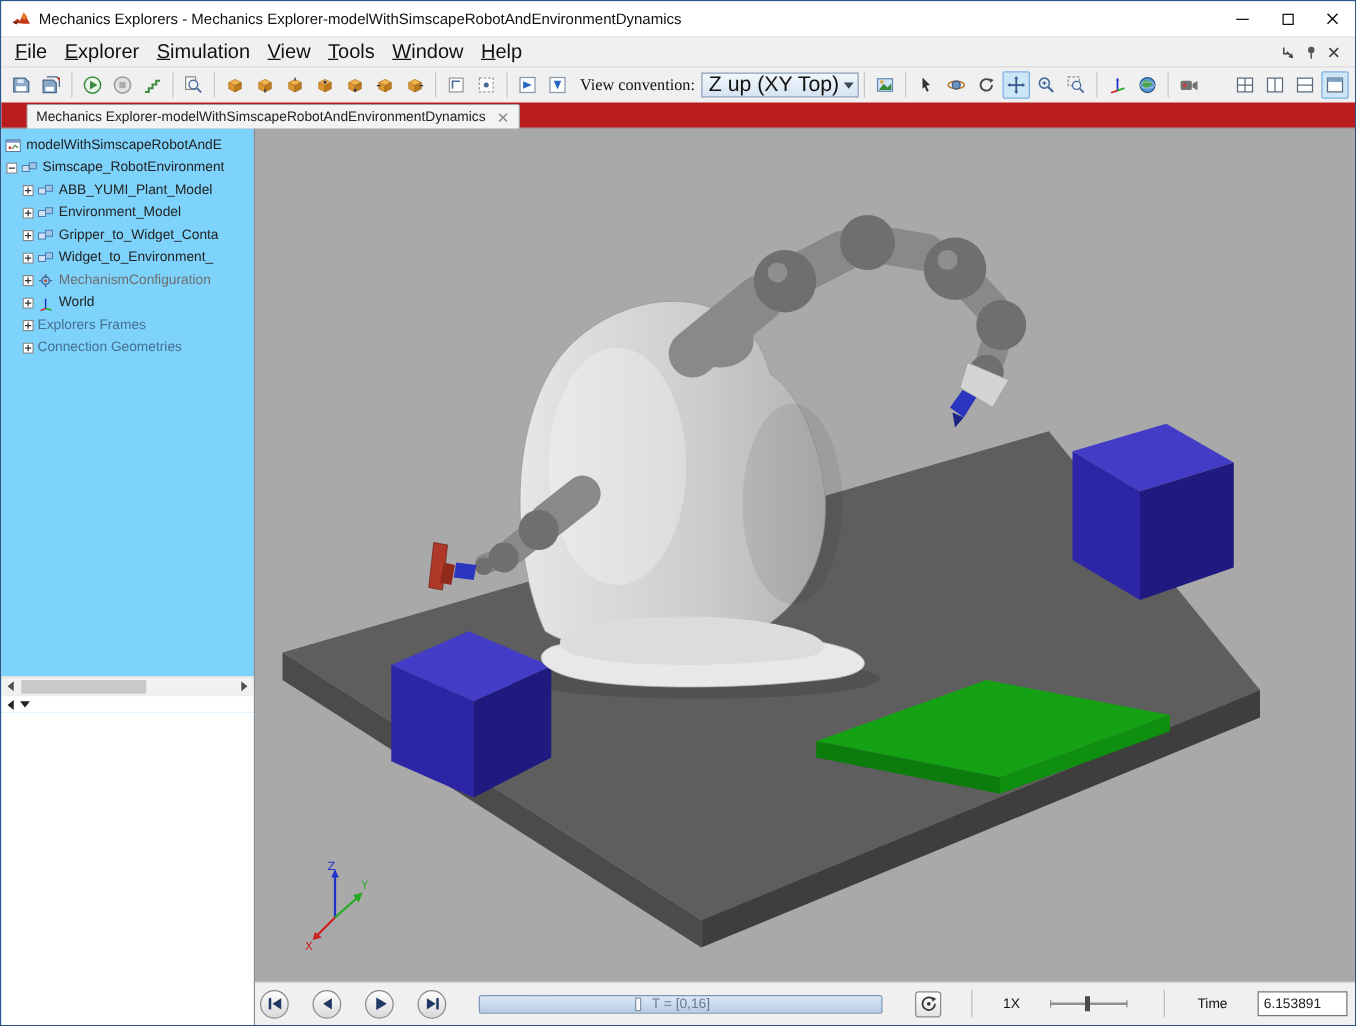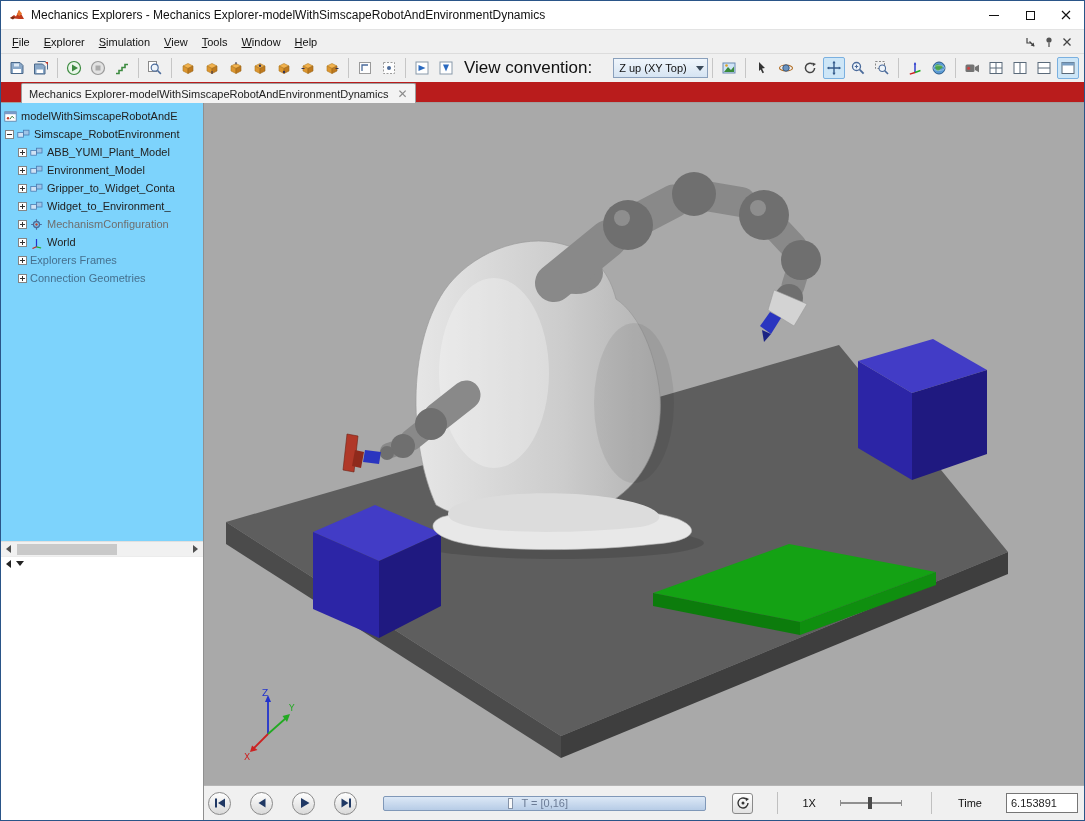--- a/index.html
+++ b/index.html
@@ -10,30 +10,30 @@
   
   .titlebar { height:28px; background:#fff; display:flex; align-items:center; padding-left:8px; gap:6px; flex:none; }
   .title-text { font-size:12px; color:#111; white-space:nowrap; }
   .win-controls { margin-left:auto; display:flex; height:100%; }
   .win-btn { width:36px; display:flex; align-items:center; justify-content:center; }
   .min-glyph { width:10px; height:1px; background:#111; }
   .max-glyph { width:9px; height:9px; border:1px solid #111; }
 
   
   .menubar { height:24px; background:#f0f0f0; display:flex; align-items:center; padding:0 4px; border-top:1px solid #e3e3e3; flex:none; }
-  .menu-item { font-size:11px; padding:3px 7px; color:#111; cursor:default; white-space:nowrap; }
+  .menu-item { font-size:16px; padding:3px 7px; color:#111; cursor:default; white-space:nowrap; }
   .menu-right { margin-left:auto; display:flex; align-items:center; gap:8px; padding-right:8px; }
 
   
   .toolbar { height:29px; background:#f0f0f0; display:flex; align-items:center; padding:0 4px; border-top:1px solid #dcdcdc; flex:none; }
   .ticon { width:22px; height:22px; display:flex; align-items:center; justify-content:center; margin:0 1px; border:1px solid transparent; border-radius:2px; flex:none; }
   .ticon.sel { background:#cde6f7; border-color:#7ab0e0; }
   .tsep { width:1px; height:20px; background:#c6c6c6; margin:0 4px; flex:none; }
-  .vc-label { font-size:17px; margin:0 21px 0 6px; color:#111; white-space:nowrap; }
-  .vc-select { width:126px; height:20px; border:1px solid #8aa0bc; background:linear-gradient(#f0f6fc,#d6e4f2); display:flex; align-items:center; font-size:11px; padding-left:5px; color:#111; }
+  .vc-label { font-size:13px; margin:0 5px 0 6px; color:#111; white-space:nowrap;font-family:Liberation Serif, serif; }
+  .vc-select { width:126px; height:20px; border:1px solid #8aa0bc; background:linear-gradient(#f0f6fc,#d6e4f2); display:flex; align-items:center; font-size:17px; padding-left:5px; color:#111; }
   .vc-chevron { margin-left:auto; width:14px; display:flex; align-items:center; justify-content:center; }
   .chev-down { width:0; height:0; border-left:4px solid transparent; border-right:4px solid transparent; border-top:5px solid #3a4a5a; }
   .toolbar-right { margin-left:auto; display:flex; }
 
   
   .tabbar { height:21px; background:#b91c1c; display:flex; align-items:flex-end; padding-left:20px; border-bottom:1px solid #9f9f9f; flex:none; }
   .tab { height:20px; background:#f3f3f3; border:1px solid #9f9f9f; border-bottom:none; border-radius:2px 2px 0 0; display:flex; align-items:center; padding:0 7px; font-size:11px; gap:9px; margin-bottom:-1px; color:#222; white-space:nowrap; }
   .tab-close { color:#8a8a8a; font-size:12px; line-height:1; }
 
   

